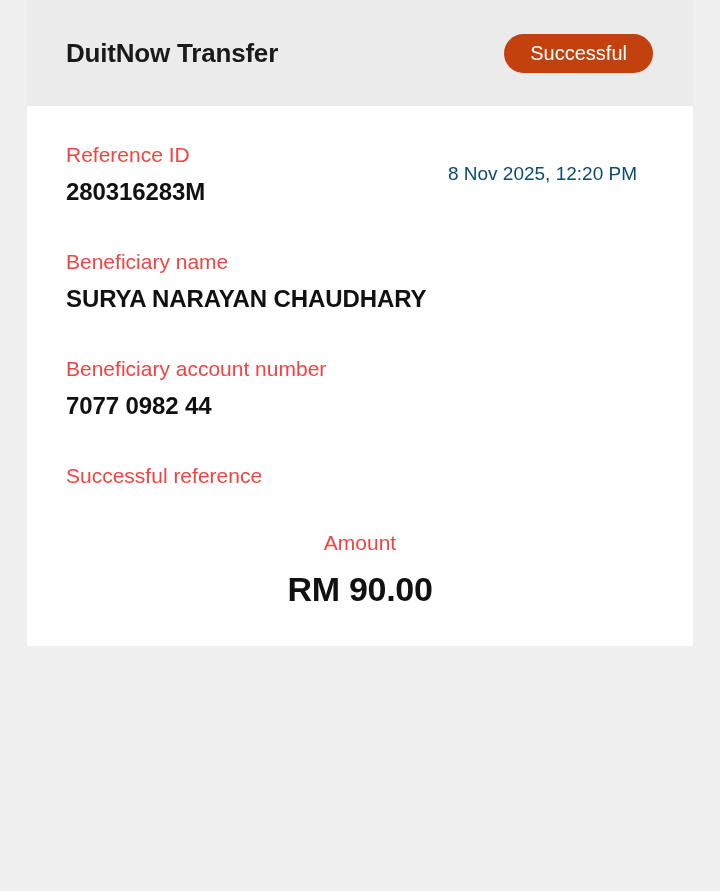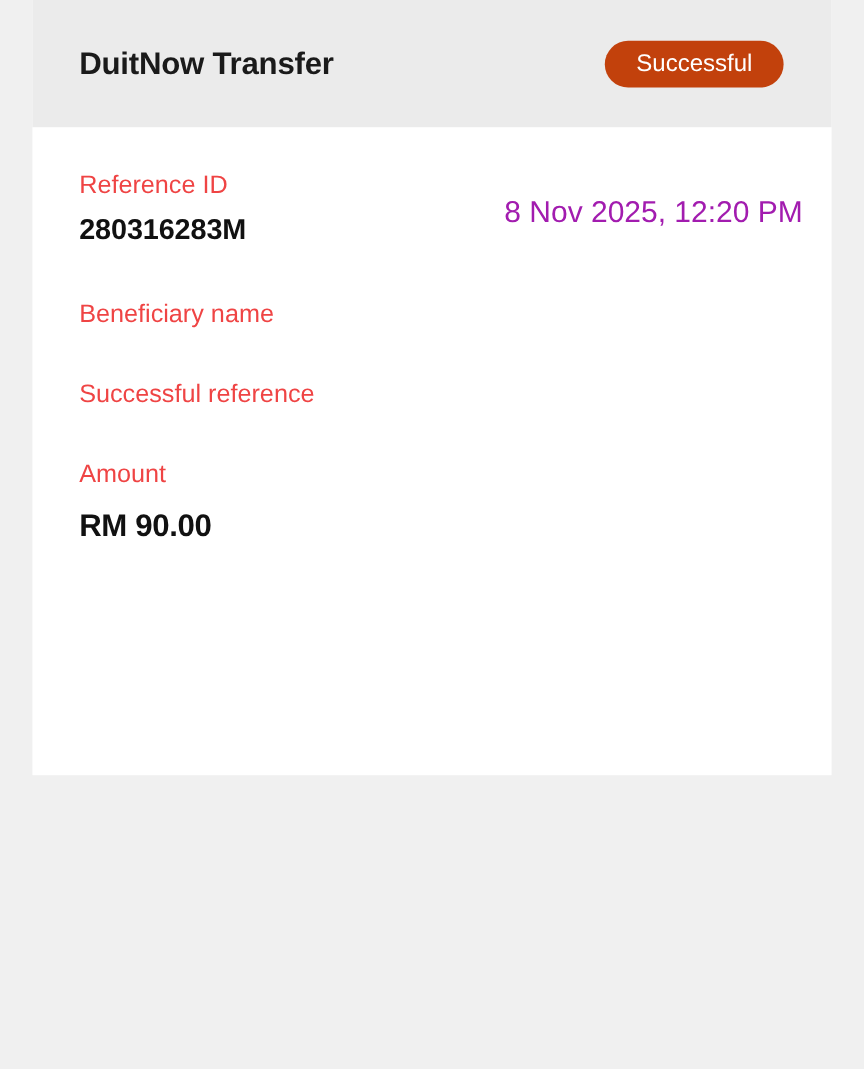--- a/index.html
+++ b/index.html
@@ -52,24 +52,24 @@
   }
 
   .receipt-body {
     padding: 36px 39px 0 39px;
     position: relative;
     box-sizing: border-box;
   }
 
   .timestamp {
     position: absolute;
-    right: 24px;
+    right: 56px;
     top: 57px;
-    font-size: 25px;
-    color: #a21caf;
+    font-size: 19px;
+    color: #0c4a6e;
     white-space: nowrap;
   }
 
   .field {
     margin-bottom: 42px;
   }
   .field:last-child {
     margin-bottom: 0;
   }
 
@@ -82,26 +82,27 @@
 
   .field-value {
     font-size: 24px;
     font-weight: bold;
     color: #111111;
     line-height: 1.2;
     letter-spacing: -0.1px;
   }
 
   .field-value.amount {
-    font-size: 26px;
+    font-size: 34px;
     letter-spacing: -0.3px;
   }
 
   .field.amount-field {
     margin-bottom: 0;
+    text-align: center;
   }
   .field.amount-field .field-label {
     margin-bottom: 14px;
   }
 </style>
 </head>
 <body>
 
 <div class="receipt-card">
 
@@ -114,22 +115,27 @@
 
     <div class="timestamp">8 Nov 2025, 12:20 PM</div>
 
     <div class="field">
       <div class="field-label">Reference ID</div>
       <div class="field-value">280316283M</div>
     </div>
 
     <div class="field">
       <div class="field-label">Beneficiary name</div>
+      <div class="field-value">SURYA NARAYAN CHAUDHARY</div>
     </div>
 
+    <div class="field">
+      <div class="field-label">Beneficiary account number</div>
+      <div class="field-value">7077 0982 44</div>
+    </div>
 
 
     <div class="field">
       <div class="field-label">Successful reference</div>
     </div>
 
     <div class="field amount-field">
       <div class="field-label">Amount</div>
       <div class="field-value amount">RM 90.00</div>
     </div>

